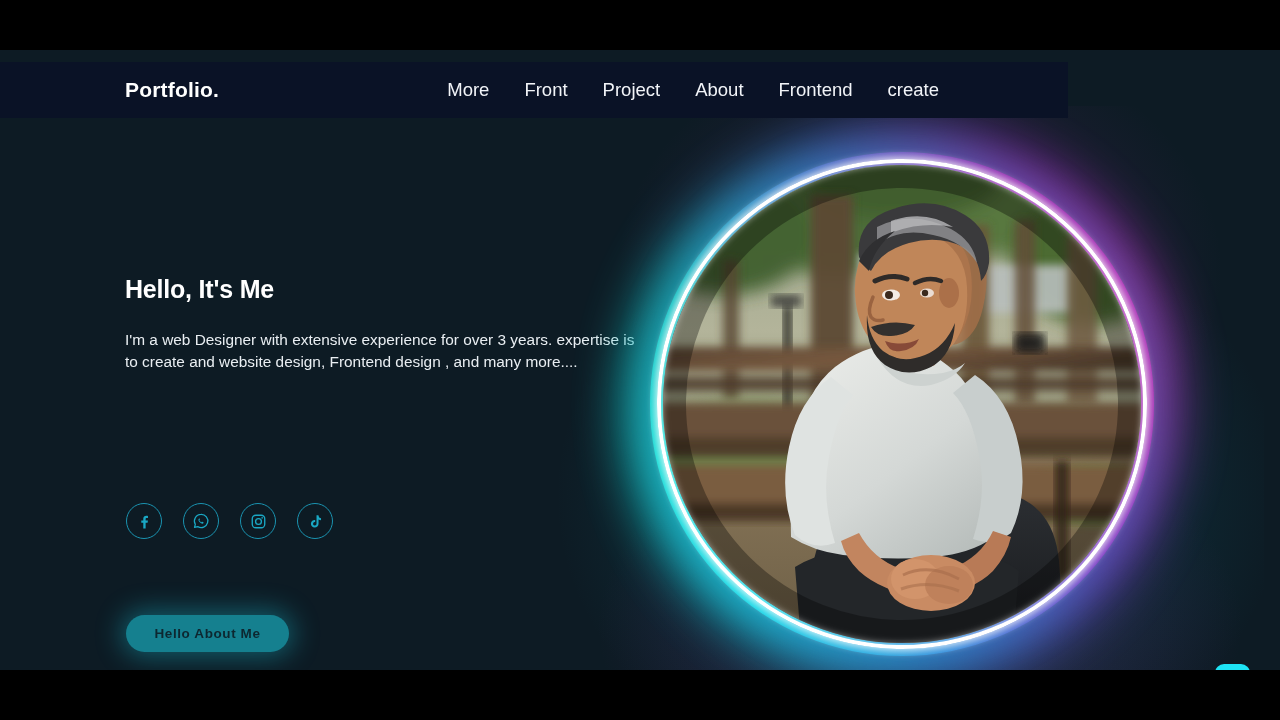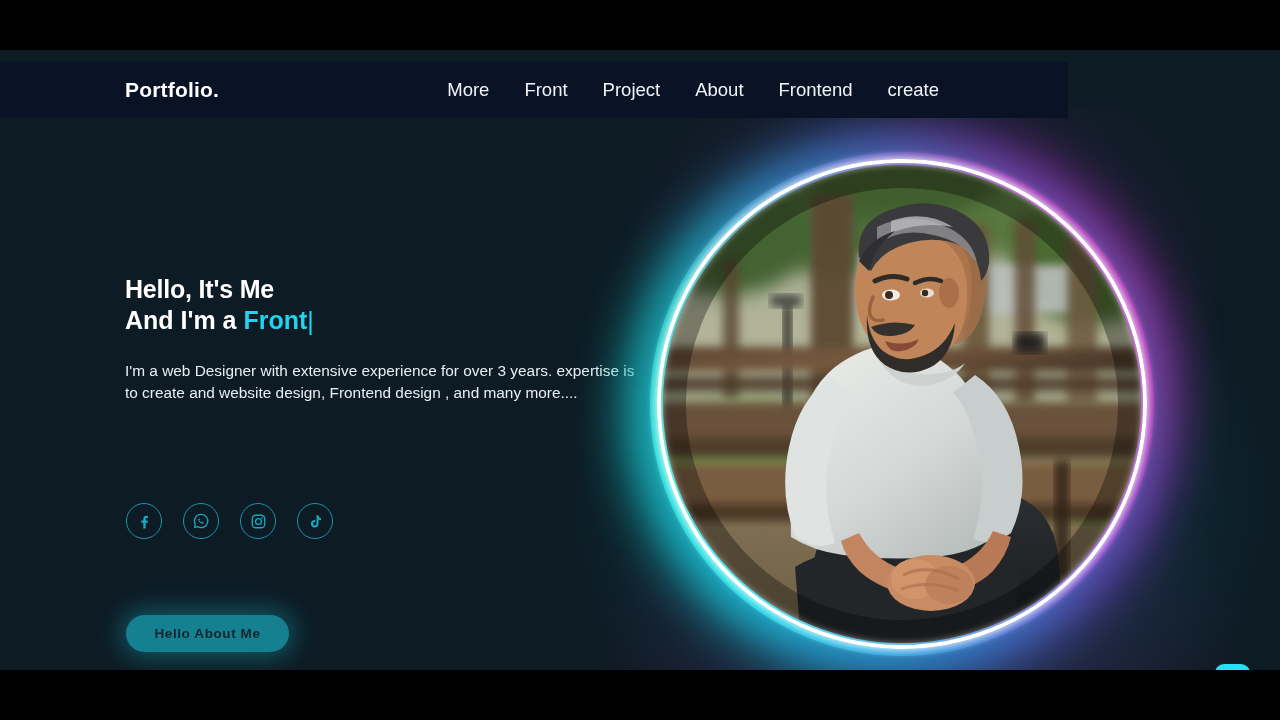--- a/index.html
+++ b/index.html
@@ -260,23 +260,20 @@
         <a class="navlink">About</a>
         <a class="navlink">Frontend</a>
         <a class="navlink">create</a>
       </div>
     </nav>
 
     <section id="hero">
 
       <div id="hero-text">
         <div id="greeting">Hello, It's Me</div>
-        <div id="role-line">
-          <span>And I'm a </span><span id="role-typed">Front</span><span id="type-cursor">|</span>
-        </div>
         <p id="bio">I'm a web Designer with extensive experience for over 3 years. expertise is to create and website design, Frontend design , and many more....</p>
       </div>
 
       <div id="socials">
 
         <div class="social-btn">
           <span>
             <svg width="17" height="17" viewBox="0 0 24 24" fill="#1aa8c4">
               <path d="M13.6 22v-8.2h2.8l.42-3.2h-3.22V8.55c0-.93.26-1.56 1.59-1.56h1.7V4.13c-.3-.04-1.3-.13-2.48-.13-2.45 0-4.13 1.5-4.13 4.25v2.35H7.45v3.2h2.83V22h3.32z"></path>
             </svg>

